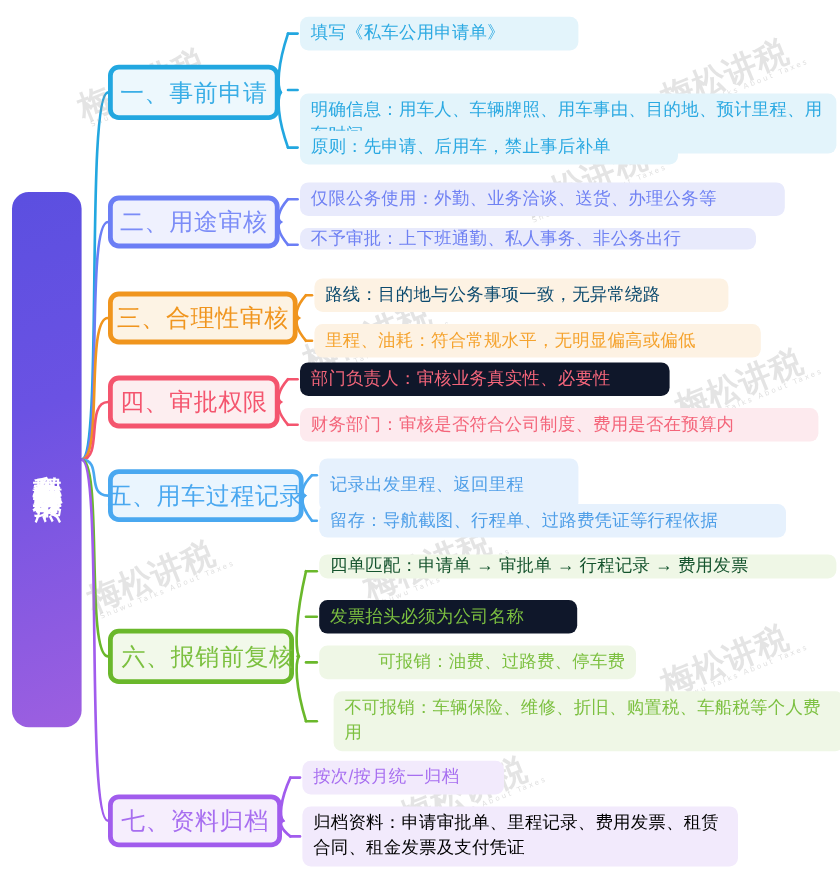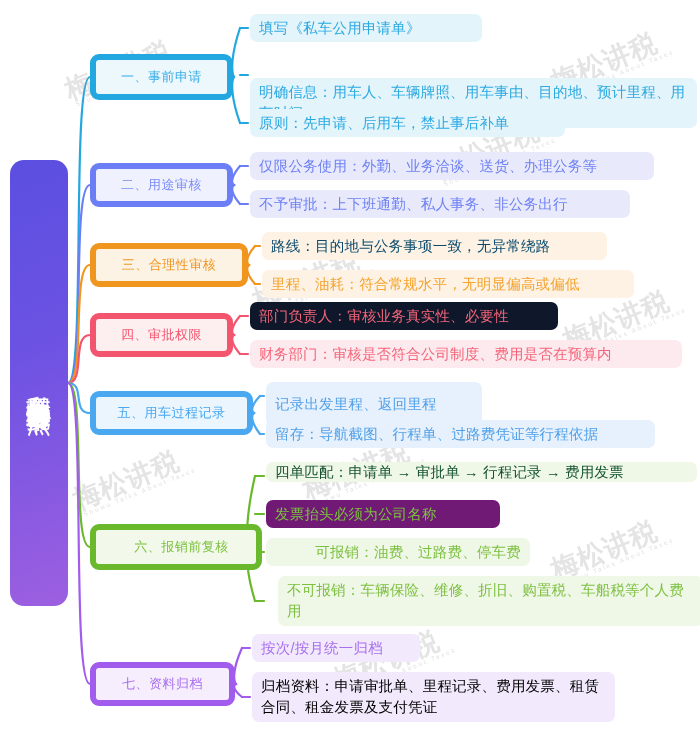--- a/index.html
+++ b/index.html
@@ -56,23 +56,23 @@
     letter-spacing: 1px;
     text-align:center;
     color:#ffffff;
   }
 
   
   .branch {
     position:absolute;
     z-index: 6;
     border-radius: 9px;
-    border: 6px solid #be185d;
+    border: 4px solid #be185d;
     display:flex; align-items:center; justify-content:center;
-    font-size: 13px;
+    font-size: 20px;
     font-weight: 500;
     white-space: nowrap;
     letter-spacing: 0.5px;
   }
 
   
   .leaf {
     position:absolute;
     z-index: 6;
     border-radius: 7px;
@@ -177,21 +177,21 @@
       </div>
       <div class="leaf" style="left: 250px; top: 109px; width: 315px; height: 28px; background: rgb(227, 244, 251); color: rgb(43, 169, 226);">
         <span>原则：先申请、后用车，禁止事后补单</span>
       </div>
       <div class="branch" style="left: 90px; top: 163px; width: 143px; height: 44px; border-color: rgb(107, 126, 245); background: rgb(239, 241, 254); color: rgb(123, 140, 247);">
         <span>二、用途审核</span>
       </div>
       <div class="leaf" style="left: 250px; top: 152px; width: 404px; height: 28px; background: rgb(232, 234, 252); color: rgb(111, 129, 243);">
         <span>仅限公务使用：外勤、业务洽谈、送货、办理公务等</span>
       </div>
-      <div class="leaf" style="left: 250px; top: 190px; width: 380px; height: 28px; background: rgb(232, 234, 252); color: rgb(111, 129, 243);">
+      <div class="leaf" style="left: 250px; top: 190px; width: 380px; height: 18px; background: rgb(232, 234, 252); color: rgb(111, 129, 243);">
         <span>不予审批：上下班通勤、私人事务、非公务出行</span>
       </div>
       <div class="branch" style="left: 90px; top: 243px; width: 158px; height: 44px; border-color: rgb(240, 149, 30); background: rgb(253, 243, 228); color: rgb(240, 149, 30);">
         <span>三、合理性审核</span>
       </div>
       <div class="leaf" style="left: 262px; top: 232px; width: 345px; height: 28px; background: rgb(253, 242, 227); color: #0c4a6e;">
         <span>路线：目的地与公务事项一致，无异常绕路</span>
       </div>
       <div class="leaf" style="left: 262px; top: 270px; width: 372px; height: 28px; background: rgb(253, 242, 227); color: rgb(245, 163, 46);">
         <span>里程、油耗：符合常规水平，无明显偏高或偏低</span>
@@ -207,27 +207,27 @@
       </div>
       <div class="branch" style="left: 90px; top: 391px; width: 163px; height: 44px; border-color: rgb(74, 168, 240); background: rgb(234, 245, 254); color: rgb(74, 168, 240);">
         <span>五、用车过程记录</span>
       </div>
       <div class="leaf" style="left: 266px; top: 382px; width: 216px; height: 44px; background: rgb(230, 241, 253); color: rgb(79, 159, 232);">
         <span>记录出发里程、返回里程</span>
       </div>
       <div class="leaf" style="left: 266px; top: 420px; width: 389px; height: 28px; background: rgb(230, 241, 253); color: rgb(79, 159, 232);">
         <span>留存：导航截图、行程单、过路费凭证等行程依据</span>
       </div>
-      <div class="branch" style="left: 90px; top: 524px; width: 172px; height: 46px; border-color: rgb(106, 184, 43); background: rgb(242, 249, 234); color: rgb(124, 192, 64); padding-left: 11px;">
+      <div class="branch" style="left: 90px; top: 524px; width: 155px; height: 46px; border-color: rgb(106, 184, 43); background: rgb(242, 249, 234); color: rgb(124, 192, 64); padding-left: 11px;">
         <span>六、报销前复核</span>
       </div>
       <div class="leaf" style="left: 266px; top: 462px; width: 431px; height: 20px; background: rgb(239, 247, 230); color: #14532d; text-align: center;">
         <span>四单匹配：申请单 → 审批单 → 行程记录 → 费用发票</span>
       </div>
-      <div class="leaf" style="left: 266px; top: 500px; width: 234px; height: 28px; background: #701a75; color: rgb(124, 192, 64);">
+      <div class="leaf" style="left: 266px; top: 500px; width: 215px; height: 28px; background: #0f172a; color: rgb(124, 192, 64);">
         <span>发票抬头必须为公司名称</span>
       </div>
       <div class="leaf" style="left: 266px; top: 538px; width: 264px; height: 28px; background: rgb(239, 247, 230); color: rgb(124, 192, 64); justify-content: flex-end;">
         <span>可报销：油费、过路费、停车费</span>
       </div>
       <div class="leaf" style="left: 266px; top: 576px; width: 425px; height: 50px; background: rgb(239, 247, 230); color: rgb(124, 192, 64); margin-left: 12px;">
         <span>不可报销：车辆保险、维修、折旧、购置税、车船税等个人费用</span>
       </div>
       <div class="branch" style="left: 90px; top: 662px; width: 145px; height: 44px; border-color: rgb(161, 92, 237); background: rgb(246, 238, 253); color: rgb(167, 110, 240);">
         <span>七、资料归档</span>

